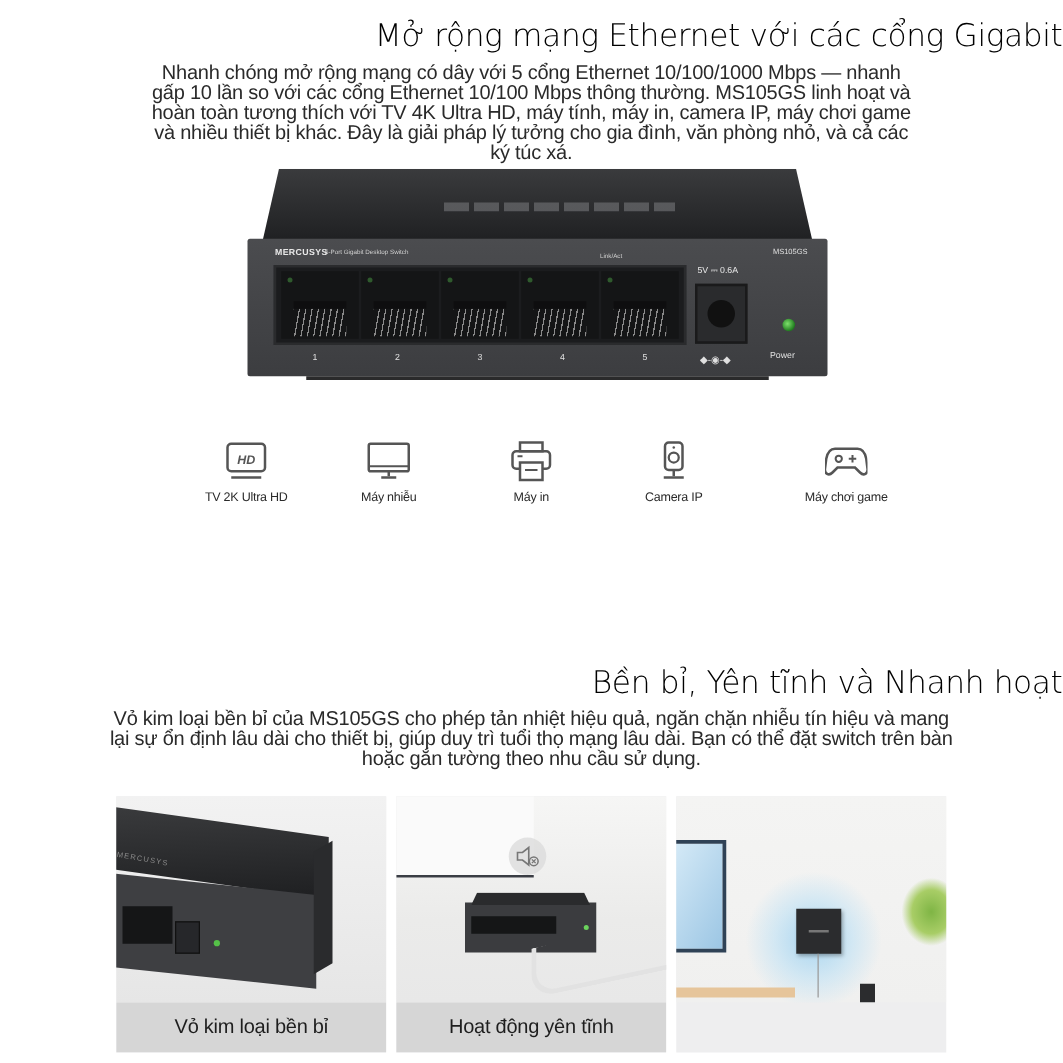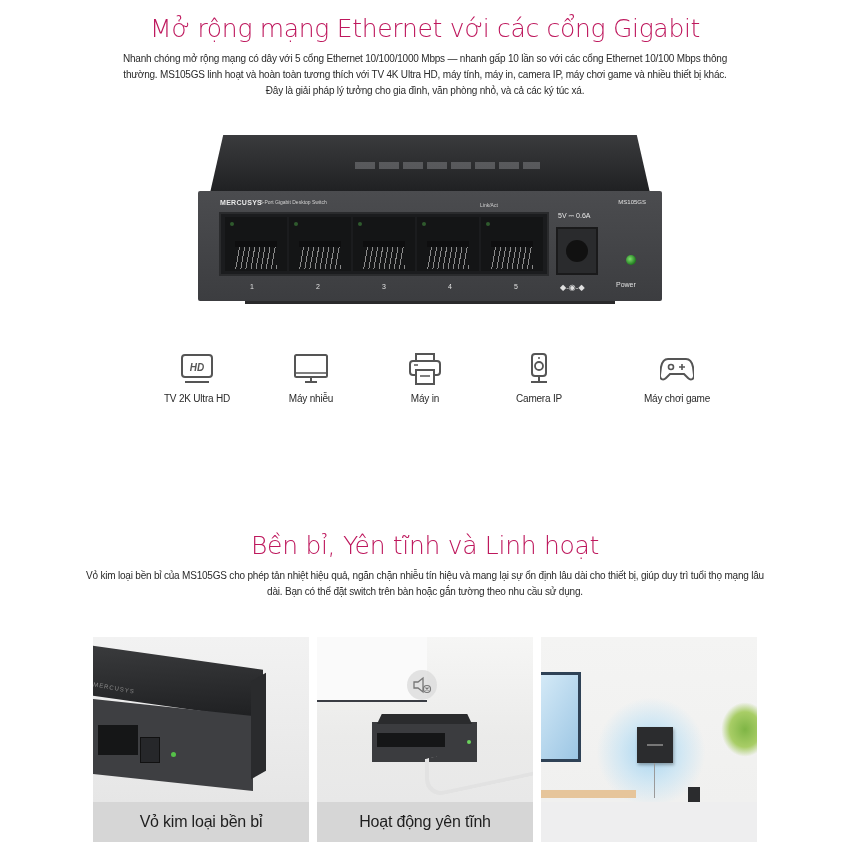--- a/index.html
+++ b/index.html
@@ -1,28 +1,28 @@
 <!DOCTYPE html>
 <html><head>
 <meta charset="utf-8">
 <style>
   * { box-sizing: border-box; margin: 0; padding: 0; }
   html, body { width: 850px; height: 850px; background: #ffffff; overflow: hidden; }
   body { font-family: "Liberation Sans", sans-serif; color: #1a1a1a; position: relative; }
 
   .section-title {
-    position: absolute; left: 0; width: 850px; text-align: center;
-    font-family: "DejaVu Sans", sans-serif; font-weight: 300; color: #be185d;
+    position: absolute; left: 0; width: 850px; text-align: right;
+    font-family: "DejaVu Sans", sans-serif; font-weight: 300; color: #000000;
     letter-spacing: -0.3px;
   }
   .title-1 { top: 14px; font-size: 25px; }
   .title-2 { top: 531px; font-size: 25px; }
 
   .section-desc {
-    position: absolute; text-align: center; font-size: 10px; line-height: 16px; color: #2a2a2a;
+    position: absolute; text-align: center; font-size: 16px; line-height: 16px; color: #2a2a2a;
     letter-spacing: -0.2px;
   }
   .desc-1 { top: 51px; left: 120px; width: 610px; }
   .desc-2 { top: 568px; left: 85px; width: 680px; }
 
   
   .switch-wrap { position: absolute; left: 190px; top: 133px; width: 480px; height: 175px; }
   .sw-top {
     position: absolute; left: 20px; top: 2px; width: 440px; height: 58px;
     background: linear-gradient(180deg, #3a3b3d 0%, #1f2022 100%);
@@ -216,21 +216,21 @@
       <svg width="34" height="30" viewBox="0 0 34 30">
           <path d="M8 5 h18 c4 0 6 3 7 8 l1 8 c0.5 4 -3 6 -6 3 l-4 -4 h-14 l-4 4 c-3 3 -6.5 1 -6 -3 l1 -8 c1 -5 3 -8 7 -8z" fill="none" stroke="#555" stroke-width="2"></path>
           <circle cx="11" cy="13" r="2.5" fill="none" stroke="#555" stroke-width="1.6"></circle>
           <path d="M22 10 v6 M19 13 h6" stroke="#555" stroke-width="1.6"></path>
         </svg>
     </div>
     <div class="lbl">Máy chơi game</div>
   </div>
 </div>
 
-<h2 class="section-title title-2">Bền bỉ, Yên tĩnh và Linh hoạt</h2>
+<h2 class="section-title title-2">Bền bỉ, Yên tĩnh và Nhanh hoạt</h2>
 <p class="section-desc desc-2">Vỏ kim loại bền bỉ của MS105GS cho phép tản nhiệt hiệu quả, ngăn chặn nhiễu tín hiệu và mang lại sự ổn định lâu dài cho thiết bị, giúp duy trì tuổi thọ mạng lâu dài. Bạn có thể đặt switch trên bàn hoặc gắn tường theo nhu cầu sử dụng.</p>
 
 <div class="card card-1">
   <div class="photo">
     <div class="c1bg"></div>
     <div class="c1top"></div>
     <div class="c1front"></div>
     <div class="c1side"></div>
     <div class="c1port"></div>
     <div class="c1dc"></div>

